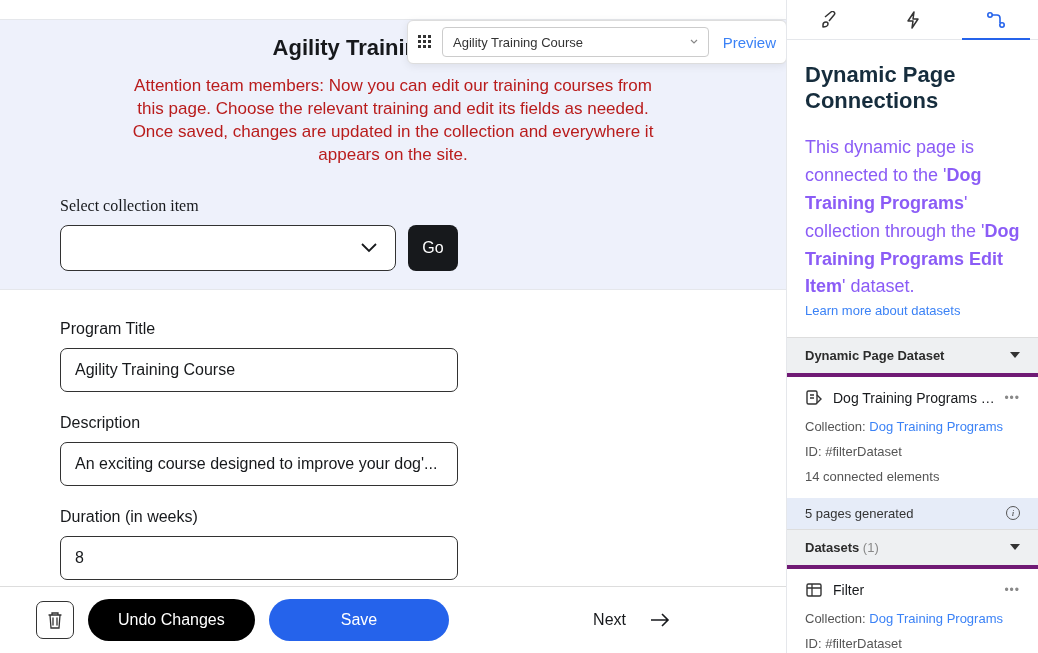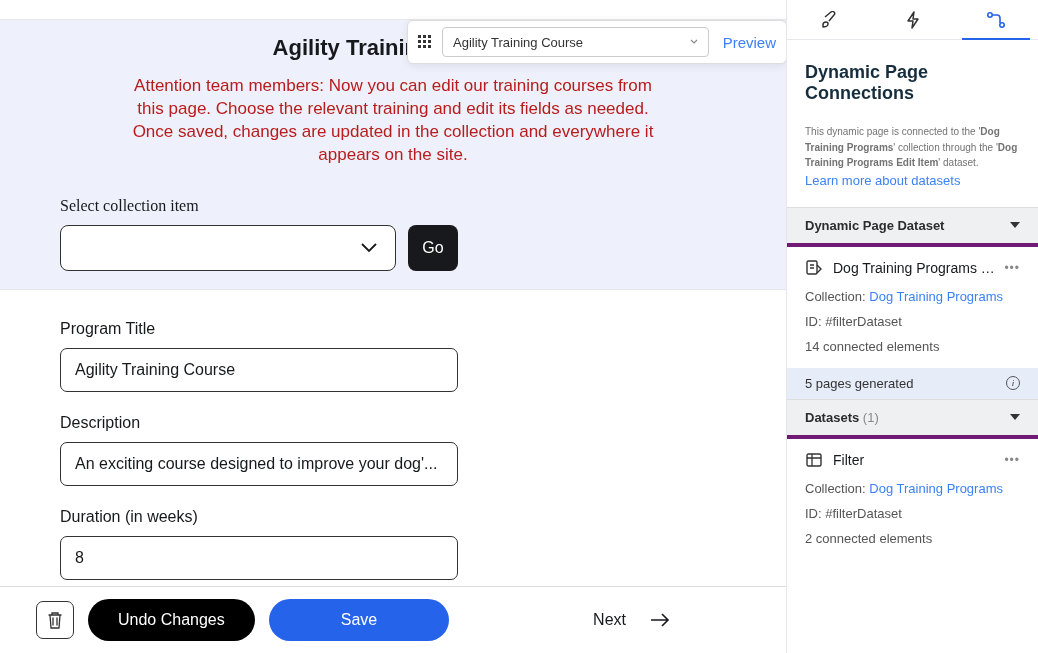--- a/index.html
+++ b/index.html
@@ -240,28 +240,28 @@
       bottom: -1px;
       left: 8px;
       right: 8px;
       height: 2px;
       background: #2563eb;
     }
     .panel-body {
       padding: 22px 18px 18px;
     }
     .panel-title {
-      font-size: 18px;
+      font-size: 22px;
       font-weight: 700;
       color: #162d3d;
       margin-bottom: 20px;
     }
     .panel-desc {
-      font-size: 10px;
-      color: #737373;
+      font-size: 18px;
+      color: #8b5cf6;
       line-height: 1.55;
     }
     .panel-desc strong {
       font-weight: 700;
     }
     .panel-link {
       color: #3b82f6;
       font-size: 13px;
       display: inline-block;
       margin-top: 2px;

